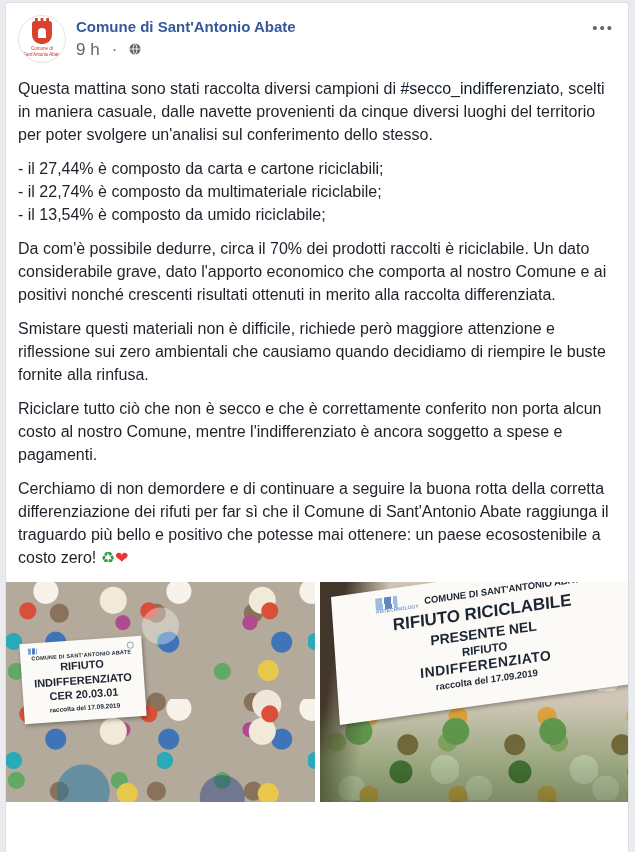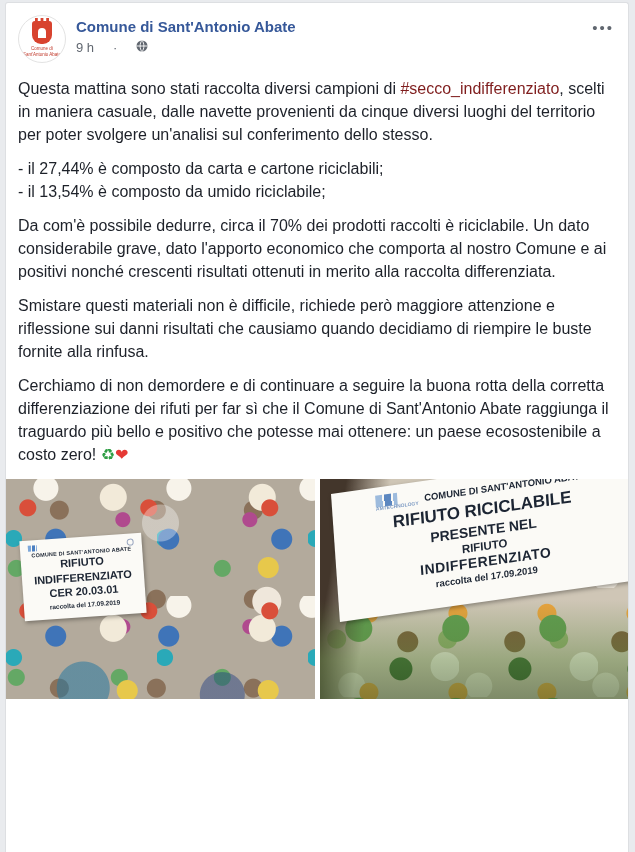--- a/index.html
+++ b/index.html
@@ -24,31 +24,31 @@
   .crest { width:20px; height:23px; background:#d8432f; position:relative;
     border-radius:3px 3px 9px 9px; }
   .crest:before { content:""; position:absolute; top:-3px; left:3px; width:14px; height:5px;
     background:#d8432f;
     clip-path:polygon(0 100%,0 0,20% 0,20% 60%,40% 60%,40% 0,60% 0,60% 60%,80% 60%,80% 0,100% 0,100% 100%); }
   .crest:after { content:""; position:absolute; top:7px; left:6px; width:8px; height:10px;
     background:#fff; border-radius:4px 4px 0 0; }
   .avatar-caption { font-size:4.5px; color:#c0392b; text-align:center; line-height:1.2; margin-top:2px; white-space:nowrap; }
   .head-meta { margin-left:10px; padding-top:2px; }
   .page-name { color:#365899; font-weight:bold; font-size:15px; line-height:19px; text-decoration:none; display:inline-block; }
-  .sub-row { margin-top:4px; font-size:13px; color:#616770; display:flex; align-items:center; gap:19px; }
+  .sub-row { margin-top:4px; font-size:17px; color:#616770; display:flex; align-items:center; gap:12px; }
   .globe { display:inline-block; vertical-align:middle; }
   .dots-menu {
     position:absolute; right:14px; top:20px; color:#616770; font-size:15px;
     letter-spacing:2px; line-height:10px; cursor:pointer;
   }
   
   .post-text { padding:0 12px; font-size:16px; line-height:23px; color:#1d2129; }
   .post-text p { margin-top:11px; }
   .post-text p:first-child { margin-top:2px; }
-  .hashtag { color:#7f1d1d; text-decoration:none; }
+  .hashtag { color:#0f172a; text-decoration:none; }
   .list-line { display:block; }
   .emoji-recycle { color:#2e9e44; }
   .emoji-heart { color:#e53935; }
   
   .photos { display:flex; gap:5px; margin-top:13px; height:220px; }
   .photo { flex:1 1 0; position:relative; overflow:hidden; }
   .photo-left {
     background-color:#b3aa9c;
     background-image:
       radial-gradient(circle at 18% 28%, #d94f3a 0 8px, rgba(0,0,0,0) 9px),
@@ -132,24 +132,26 @@
         </span>
       </div>
     </div>
     <div class="dots-menu">•••</div>
   </div>
 
   <div class="post-text">
     <p><span>Questa mattina sono stati raccolta diversi campioni di </span><a href="#" class="hashtag">#secco_indifferenziato</a><span>, scelti in maniera casuale, dalle navette provenienti da cinque diversi luoghi del territorio per poter svolgere un'analisi sul conferimento dello stesso.</span></p>
     <p>
       <span class="list-line">- il 27,44% è composto da carta e cartone riciclabili;</span>
+      <span class="list-line">- il 22,74% è composto da multimateriale riciclabile;</span>
       <span class="list-line">- il 13,54% è composto da umido riciclabile;</span>
     </p>
     <p>Da com'è possibile dedurre, circa il 70% dei prodotti raccolti è riciclabile. Un dato considerabile grave, dato l'apporto economico che comporta al nostro Comune e ai positivi nonché crescenti risultati ottenuti in merito alla raccolta differenziata.</p>
-    <p>Smistare questi materiali non è difficile, richiede però maggiore attenzione e riflessione sui danni risultati che causiamo quando decidiamo di riempire le buste fornite alla rinfusa.</p>
+    <p>Smistare questi materiali non è difficile, richiede però maggiore attenzione e riflessione sui zero ambientali che causiamo quando decidiamo di riempire le buste fornite alla rinfusa.</p>
+    <p>Riciclare tutto ciò che non è secco e che è correttamente conferito non porta alcun costo al nostro Comune, mentre l'indifferenziato è ancora soggetto a spese e pagamenti.</p>
     <p><span>Cerchiamo di non demordere e di continuare a seguire la buona rotta della corretta differenziazione dei rifuti per far sì che il Comune di Sant'Antonio Abate raggiunga il traguardo più bello e positivo che potesse mai ottenere: un paese ecosostenibile a costo zero! </span><span class="emoji-recycle">♻</span><span class="emoji-heart">❤</span></p>
   </div>
 
   <div class="photos">
     <div class="photo photo-left">
       <div class="sign sign-left">
         <div class="sign-logos">
           <span class="logo-am"></span>
           <span class="logo-stamp"></span>
         </div>

